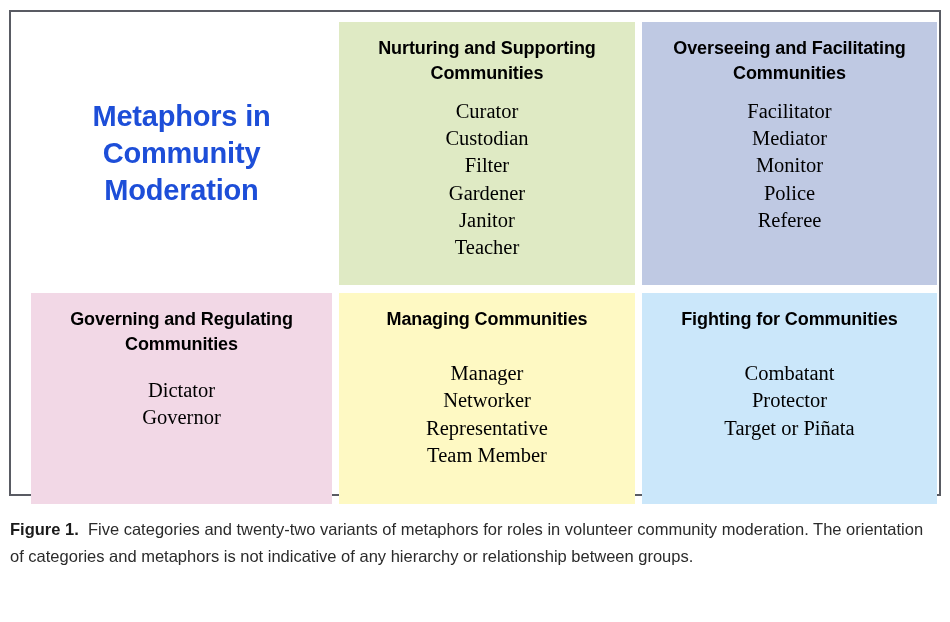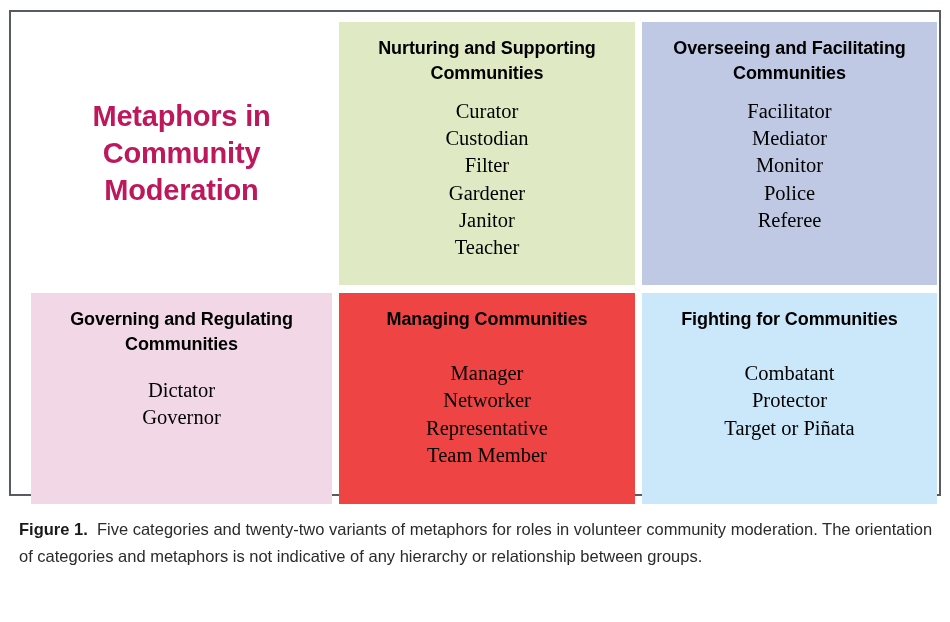--- a/index.html
+++ b/index.html
@@ -61,21 +61,21 @@
     align-items: center;
     justify-content: center;
     padding: 0 18px;
   }
 
   .fig-title {
     font-family: "Liberation Sans", sans-serif;
     font-weight: bold;
     font-size: 29px;
     line-height: 1.28;
-    color: #be185d;
+    color: #1d4ed8;
     letter-spacing: -0.2px;
   }
 
   .cell-header {
     font-family: Liberation Sans, sans-serif;
     font-weight: bold;
     font-size: 18px;
     line-height: 1.38;
     color: #000000;
     margin: 4px 0 0 0;
@@ -95,21 +95,21 @@
 
   .cell-list.gap-sm { margin-top: 12px; }
   .cell-list.gap-md { margin-top: 20px; }
   .cell-list.gap-lg { margin-top: 28px; }
 
   .cell-list li { white-space: nowrap; }
 
   
   .caption {
     position: absolute;
-    left: 19px;
+    left: 10px;
     top: 516px;
     width: 922px;
     font-family: "Liberation Sans", sans-serif;
     font-size: 16.5px;
     line-height: 1.62;
     color: #2b2b2b;
     text-align: left;
   }
   .caption b {
     font-weight: bold;
@@ -166,21 +166,21 @@
         <div class="cell-header">
           <div>Governing and Regulating</div>
           <div>Communities</div>
         </div>
         <ul class="cell-list gap-md">
           <li>Dictator</li>
           <li>Governor</li>
         </ul>
       </div>
 
-      <div class="cell" style="background:#ef4444;">
+      <div class="cell" style="background:#fef9c3;">
         <div class="cell-header">
           <div>Managing Communities</div>
         </div>
         <ul class="cell-list gap-lg">
           <li>Manager</li>
           <li>Networker</li>
           <li>Representative</li>
           <li>Team Member</li>
         </ul>
       </div>

